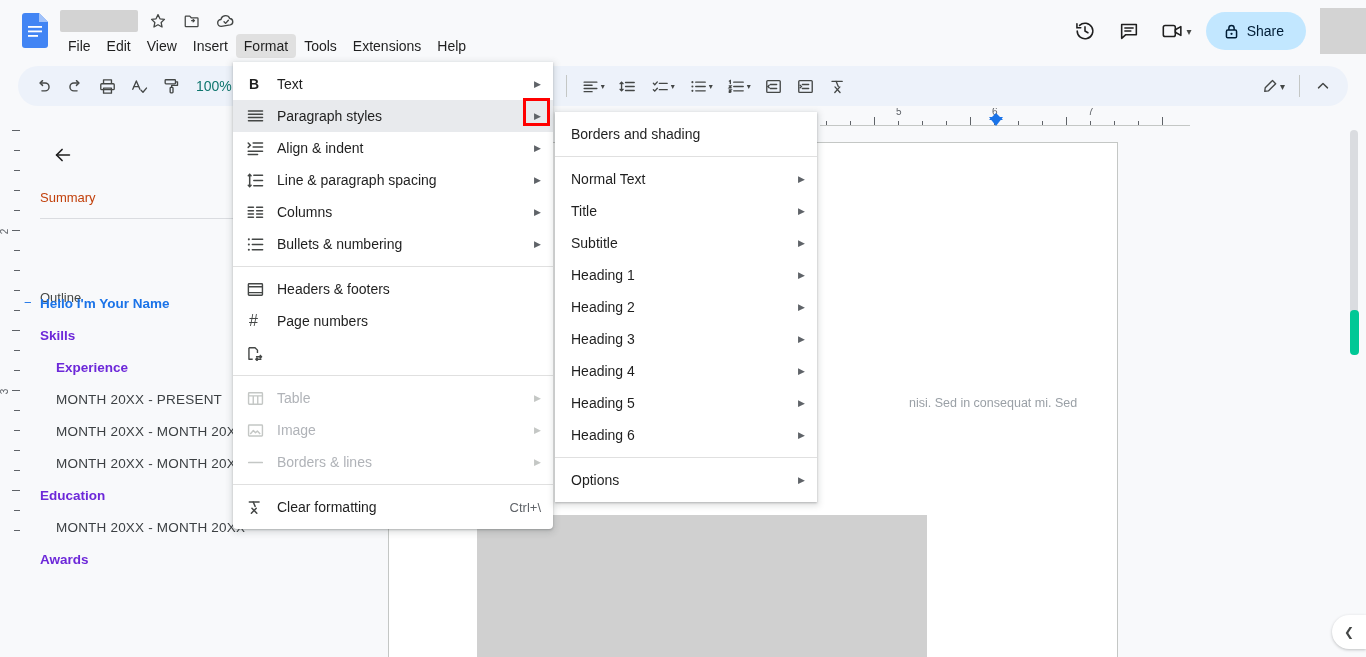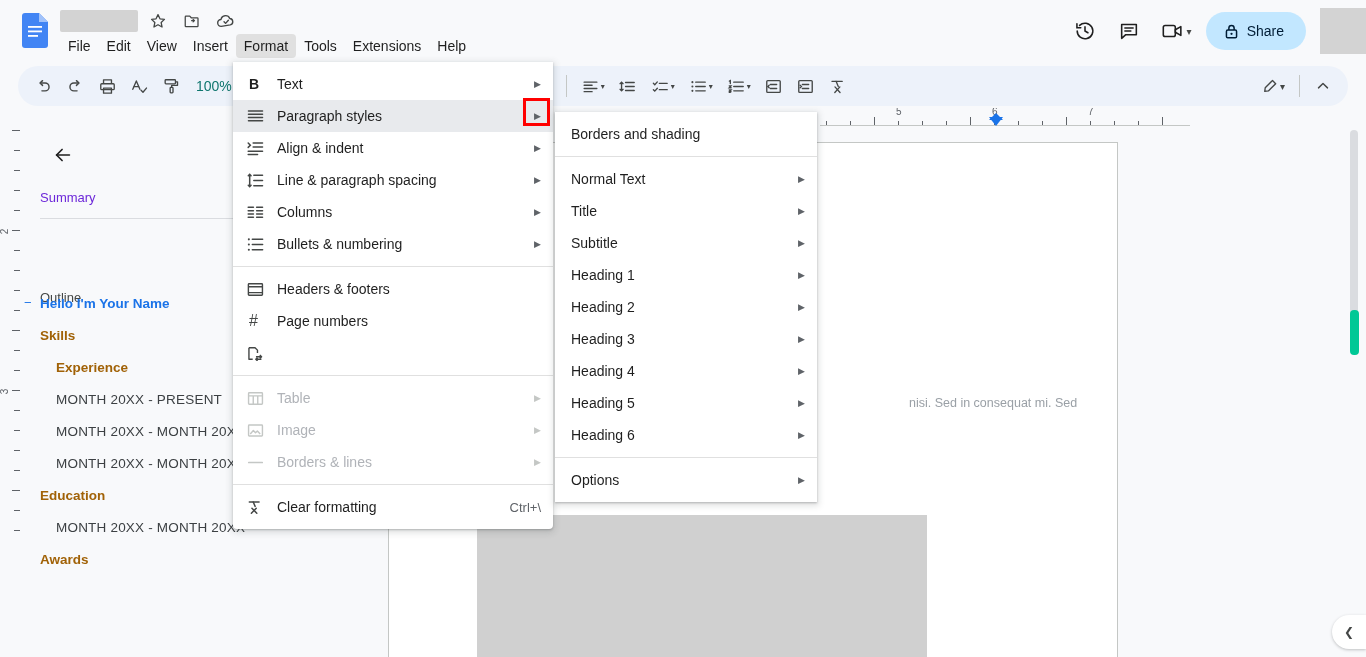--- a/index.html
+++ b/index.html
@@ -67,24 +67,24 @@
   }
   .indent-marker-top {
     position: absolute; width: 0; height: 0;
     border-left: 7px solid transparent; border-right: 7px solid transparent;
     border-bottom: 7px solid #1a73e8;
   }
 
   
   .sidebar { position: absolute; left: 20px; top: 130px; width: 280px; height: 527px; background: #f8f9fb; }
   .sb-back { position: absolute; left: 28px; top: 10px; width: 30px; height: 30px; display: flex; align-items: center; justify-content: center; color: #1f1f1f; font-size: 20px; }
-  .sb-summary-label { position: absolute; left: 20px; top: 60px; font-size: 13px; color: #6d28d9; }
+  .sb-summary-label { position: absolute; left: 20px; top: 60px; font-size: 13px; color: #c2410c; }
   .sb-divider { position: absolute; left: 20px; top: 88px; width: 246px; height: 1px; background: #dadce0; }
   .sb-outline-label { position: absolute; left: 20px; top: 160px; font-size: 13px; color: #444746; }
-  .sb-item { position: absolute; left: 0px; font-size: 13.5px; color: #a16207; white-space: nowrap; }
+  .sb-item { position: absolute; left: 0px; font-size: 13.5px; color: #6d28d9; white-space: nowrap; }
   .sb-item.lvl0 { left: 20px; font-weight: 600; }
   .sb-item.lvl0.selected { color: #1a73e8; }
   .sb-item.lvl1 { left: 36px; color: #3c4043; font-weight: 400; letter-spacing: 0.2px; }
   .sb-collapse { position: absolute; left: 4px; font-size: 13px; color: #1a73e8; }
 
   
   .canvas { position: absolute; left: 300px; top: 130px; width: 1050px; height: 527px; background: #f8f9fb; overflow: hidden; }
   .page {
     position: absolute; left: 88px; top: 12px; width: 730px; height: 560px;
     background: #ffffff; border: 1px solid #c4c7c5;

